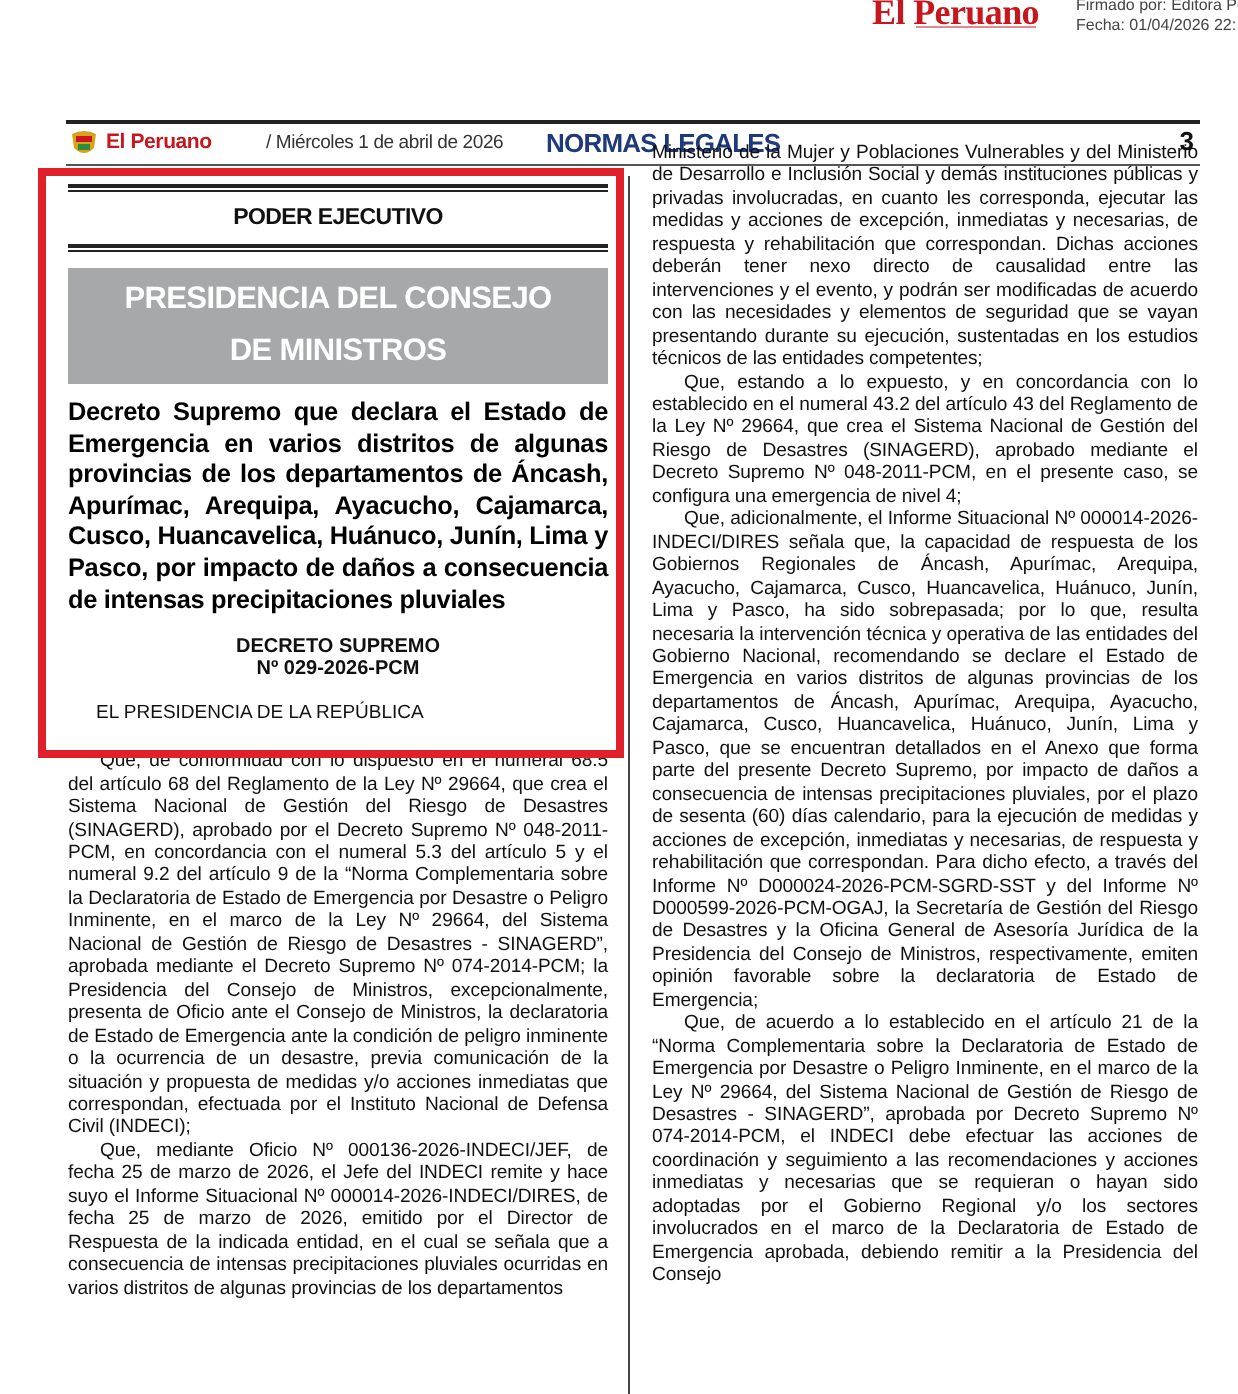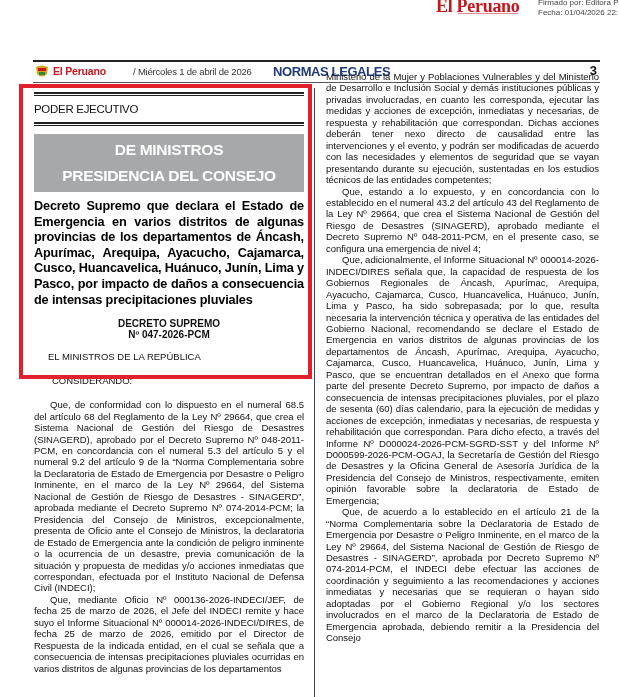--- a/index.html
+++ b/index.html
@@ -21,21 +21,21 @@
   .hdr-title { position: absolute; left: 240px; top: 1px; font-size: 13px; font-weight: 900; color: #1f3a7a; letter-spacing: -0.4px; }
   .hdr-page { position: absolute; right: 3px; top: 0px; font-size: 13px; font-weight: 900; color: #111; }
   .hdr-rule { position: absolute; left: 33px; top: 82px; width: 567px; height: 1px; background: #555; }
 
   
   .col-divider { position: absolute; left: 314px; top: 88px; width: 1px; height: 609px; background: #444; }
 
   
   .left { position: absolute; left: 34px; top: 92px; width: 270px; }
   .dbl { height: 4px; border-top: 2px solid #222; border-bottom: 1px solid #222; }
-  .sec-head { font-weight: 400; font-size: 11.5px; letter-spacing: -0.3px; padding: 7px 0 7px; color: #111; }
+  .sec-head { text-align: center; font-weight: 700; font-size: 11.5px; letter-spacing: -0.3px; padding: 7px 0 7px; color: #111; }
   .ministry { margin-top: 8px; background: #a7a8aa; color: #ffffff; text-align: center; font-size: 15.5px; line-height: 26px; padding: 3px 0 3px; letter-spacing: -0.3px; font-weight: bold; }
   .decree-title { margin-top: 7px; font-size: 12.7px; line-height: 15.6px; font-weight: bold; text-align: justify; text-align-last: left; letter-spacing: -0.15px; color: #000000; }
   .decree-num { margin-top: 11px; text-align: center; font-size: 10px; font-weight: bold; line-height: 10.5px; color: #111; }
   .president { margin-top: 11px; padding-left: 14px; font-size: 9.5px; color: #111; }
   .considering { margin-top: 13px; padding-left: 18px; font-size: 9.5px; color: #111; }
   .para { font-size: 9.55px; line-height: 11.45px; text-align: justify; color: #111; text-indent: 16px; letter-spacing: -0.05px; }
   .para.first { margin-top: 13px; }
   .para.noindent { text-indent: 0; }
 
   
@@ -70,30 +70,29 @@
 </div>
 <div class="hdr-rule"></div>
 
 <div class="col-divider"></div>
 
 <div class="left">
   <div class="dbl"></div>
   <div class="sec-head">PODER EJECUTIVO</div>
   <div class="dbl"></div>
   <div class="ministry">
+    <div>PRESIDENCIA DEL CONSEJO</div>
     <div>DE MINISTROS</div>
-    <div>PRESIDENCIA DEL CONSEJO</div>
   </div>
   <div class="decree-title">Decreto Supremo que declara el Estado de Emergencia en varios distritos de algunas provincias de los departamentos de Áncash, Apurímac, Arequipa, Ayacucho, Cajamarca, Cusco, Huancavelica, Huánuco, Junín, Lima y Pasco, por impacto de daños a consecuencia de intensas precipitaciones pluviales</div>
   <div class="decree-num">
     <div>DECRETO SUPREMO</div>
-    <div>Nº 047-2026-PCM</div>
+    <div>Nº 029-2026-PCM</div>
   </div>
-  <div class="president">EL MINISTROS DE LA REPÚBLICA</div>
-  <div class="considering">CONSIDERANDO:</div>
+  <div class="president">EL PRESIDENCIA DE LA REPÚBLICA</div>
   <p class="para first">Que, de conformidad con lo dispuesto en el numeral 68.5 del artículo 68 del Reglamento de la Ley Nº 29664, que crea el Sistema Nacional de Gestión del Riesgo de Desastres (SINAGERD), aprobado por el Decreto Supremo Nº 048-2011-PCM, en concordancia con el numeral 5.3 del artículo 5 y el numeral 9.2 del artículo 9 de la “Norma Complementaria sobre la Declaratoria de Estado de Emergencia por Desastre o Peligro Inminente, en el marco de la Ley Nº 29664, del Sistema Nacional de Gestión de Riesgo de Desastres - SINAGERD”, aprobada mediante el Decreto Supremo Nº 074-2014-PCM; la Presidencia del Consejo de Ministros, excepcionalmente, presenta de Oficio ante el Consejo de Ministros, la declaratoria de Estado de Emergencia ante la condición de peligro inminente o la ocurrencia de un desastre, previa comunicación de la situación y propuesta de medidas y/o acciones inmediatas que correspondan, efectuada por el Instituto Nacional de Defensa Civil (INDECI);</p>
   <p class="para">Que, mediante Oficio Nº 000136-2026-INDECI/JEF, de fecha 25 de marzo de 2026, el Jefe del INDECI remite y hace suyo el Informe Situacional Nº 000014-2026-INDECI/DIRES, de fecha 25 de marzo de 2026, emitido por el Director de Respuesta de la indicada entidad, en el cual se señala que a consecuencia de intensas precipitaciones pluviales ocurridas en varios distritos de algunas provincias de los departamentos</p>
 </div>
 
 <div class="right">
   <p class="para noindent">Ministerio de la Mujer y Poblaciones Vulnerables y del Ministerio de Desarrollo e Inclusión Social y demás instituciones públicas y privadas involucradas, en cuanto les corresponda, ejecutar las medidas y acciones de excepción, inmediatas y necesarias, de respuesta y rehabilitación que correspondan. Dichas acciones deberán tener nexo directo de causalidad entre las intervenciones y el evento, y podrán ser modificadas de acuerdo con las necesidades y elementos de seguridad que se vayan presentando durante su ejecución, sustentadas en los estudios técnicos de las entidades competentes;</p>
   <p class="para">Que, estando a lo expuesto, y en concordancia con lo establecido en el numeral 43.2 del artículo 43 del Reglamento de la Ley Nº 29664, que crea el Sistema Nacional de Gestión del Riesgo de Desastres (SINAGERD), aprobado mediante el Decreto Supremo Nº 048-2011-PCM, en el presente caso, se configura una emergencia de nivel 4;</p>
   <p class="para">Que, adicionalmente, el Informe Situacional Nº 000014-2026-INDECI/DIRES señala que, la capacidad de respuesta de los Gobiernos Regionales de Áncash, Apurímac, Arequipa, Ayacucho, Cajamarca, Cusco, Huancavelica, Huánuco, Junín, Lima y Pasco, ha sido sobrepasada; por lo que, resulta necesaria la intervención técnica y operativa de las entidades del Gobierno Nacional, recomendando se declare el Estado de Emergencia en varios distritos de algunas provincias de los departamentos de Áncash, Apurímac, Arequipa, Ayacucho, Cajamarca, Cusco, Huancavelica, Huánuco, Junín, Lima y Pasco, que se encuentran detallados en el Anexo que forma parte del presente Decreto Supremo, por impacto de daños a consecuencia de intensas precipitaciones pluviales, por el plazo de sesenta (60) días calendario, para la ejecución de medidas y acciones de excepción, inmediatas y necesarias, de respuesta y rehabilitación que correspondan. Para dicho efecto, a través del Informe Nº D000024-2026-PCM-SGRD-SST y del Informe Nº D000599-2026-PCM-OGAJ, la Secretaría de Gestión del Riesgo de Desastres y la Oficina General de Asesoría Jurídica de la Presidencia del Consejo de Ministros, respectivamente, emiten opinión favorable sobre la declaratoria de Estado de Emergencia;</p>
   <p class="para">Que, de acuerdo a lo establecido en el artículo 21 de la “Norma Complementaria sobre la Declaratoria de Estado de Emergencia por Desastre o Peligro Inminente, en el marco de la Ley Nº 29664, del Sistema Nacional de Gestión de Riesgo de Desastres - SINAGERD”, aprobada por Decreto Supremo Nº 074-2014-PCM, el INDECI debe efectuar las acciones de coordinación y seguimiento a las recomendaciones y acciones inmediatas y necesarias que se requieran o hayan sido adoptadas por el Gobierno Regional y/o los sectores involucrados en el marco de la Declaratoria de Estado de Emergencia aprobada, debiendo remitir a la Presidencia del Consejo</p>
 </div>

